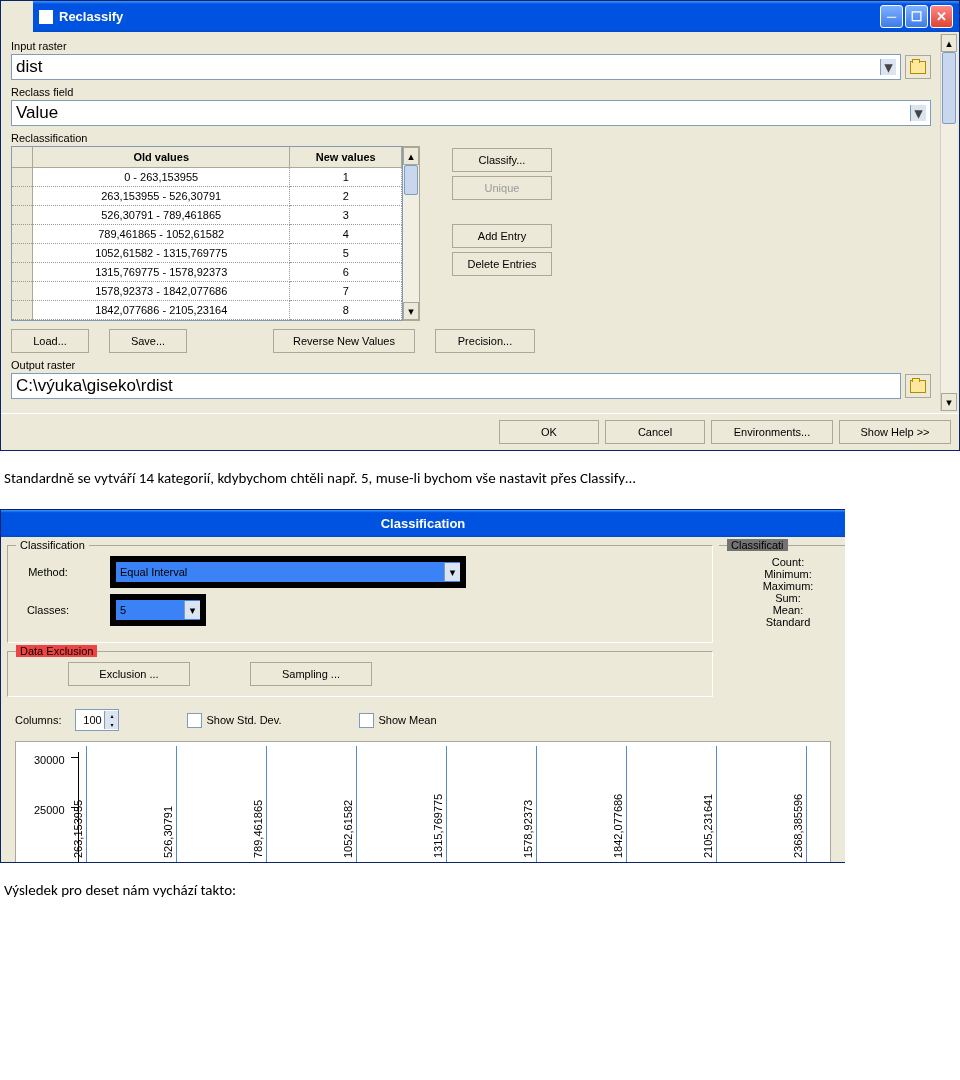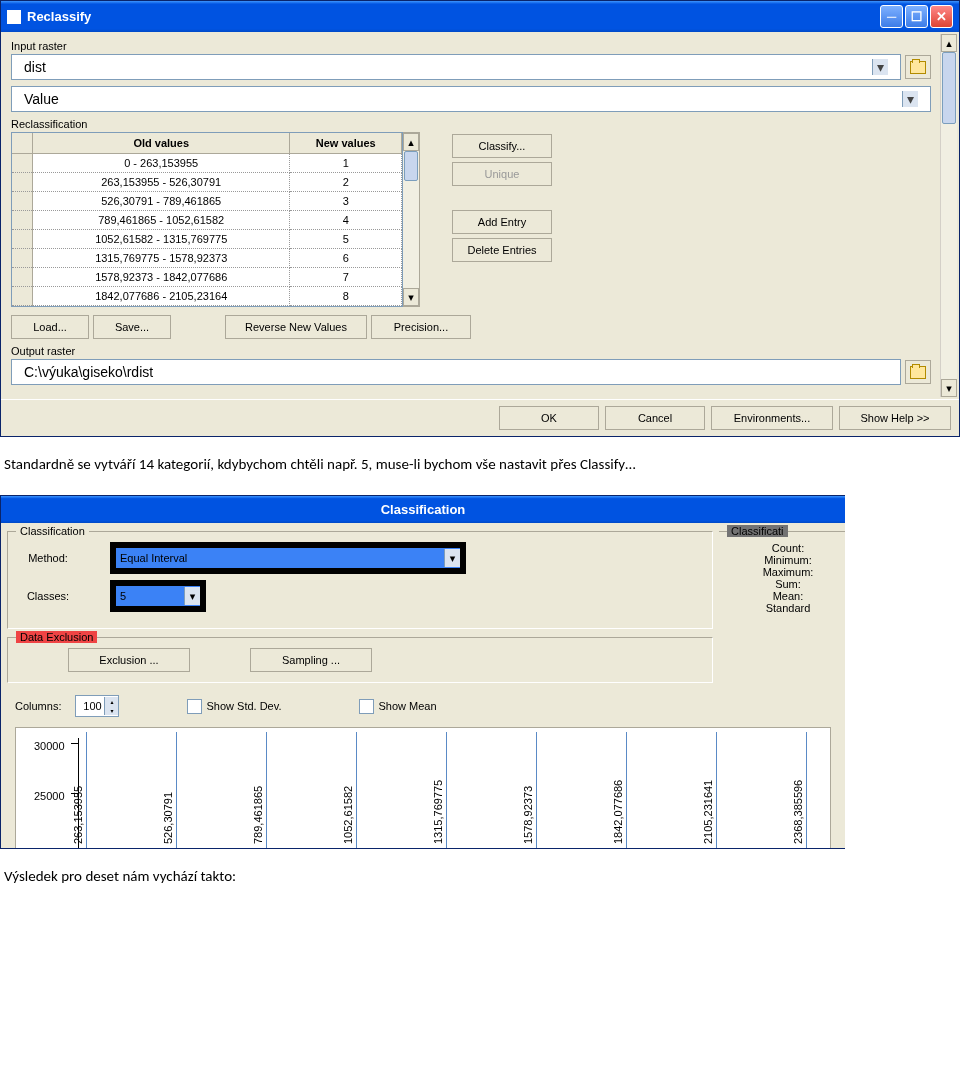--- a/index.html
+++ b/index.html
@@ -15,20 +15,21 @@
 }
 .titlebar {
   background: linear-gradient(to bottom, #3d95ff, #0053e1 10%, #0053e1 90%, #004ac7);
   color: #fff;
   font-weight: bold;
   font-size: 13px;
   padding: 4px 6px;
   display: flex;
   align-items: center;
   justify-content: space-between;
+  margin-left: 32px;
 }
 .titlebar .left {
   display: flex;
   align-items: center;
   gap: 6px;
 }
 .titlebar .icon {
   width: 14px;
   height: 14px;
   background: #fff;
@@ -65,21 +66,21 @@
 }
 .sb-btn {
   height:16px;background:#ece9d8;border:1px solid #aca899;
   display:flex;align-items:center;justify-content:center;
 }
 .sb-track { flex:1; background:#f1efe2; position:relative;}
 .sb-thumb { position:absolute; left:1px;right:1px; top:0; height:70px; background:#c8d6ee; border:1px solid #7b9ebd; border-radius:2px;}
 .lbl { display:block; color:#000; margin-bottom:2px;}
 .field-row { display:flex; align-items:center; gap:4px; margin-bottom:6px;}
 .combo, .texti {
-  background:#fff; border:1px solid #7f9db9; height:20px; font-size:14px; padding:2px 12px; flex:1;
+  background:#fff; border:1px solid #7f9db9; height:20px; font-size:17px; padding:2px 4px; flex:1;
   display:flex;align-items:center;justify-content:space-between;
 }
 .combo .arrow {
   width:15px;height:16px;background:#dbe4f0;border-left:1px solid #7f9db9;
   display:flex;align-items:center;justify-content:center;color:#444;
 }
 .browse-btn {
   width:24px;height:22px;background:#ece9d8;border:1px solid #aca899;
   display:flex;align-items:center;justify-content:center;
 }
@@ -107,21 +108,21 @@
 .reclass-table td.rowh { background:#ece9d8; border-right:1px solid #aca899;}
 .table-sb { width:16px; background:#ece9d8; border:1px solid #aca899; border-left:none; display:flex;flex-direction:column;}
 .btncol { display:flex; flex-direction:column; gap:4px; padding-top:2px; padding-left:22px;}
 .btncol .spacer { height:16px;}
 .btn {
   background:#ece9d8; border:1px solid #aca899; height:22px;
   font-size:11px; padding:0 10px; display:flex;align-items:center;justify-content:center;
   min-width:78px;
 }
 .btn.disabled { color:#999;}
-.below-table-row { display:flex; gap:4px; margin-bottom:6px;}
+.below-table-row { display:flex; gap:20px; margin-bottom:6px;}
 .btn.small { min-width:56px;}
 .bottom-btns {
   background:#ece9d8; padding:6px 8px; display:flex; justify-content:flex-end; gap:6px;
   border-top:1px solid #fff;
 }
 .text-body { font-family: Calibri, Arial, sans-serif; font-size:15px; padding:18px 4px;}
 .window2 { margin-top:4px;text-align:center;}
 .titlebar2 {
   background: linear-gradient(to bottom, #3d95ff, #0053e1 10%, #0053e1 90%, #004ac7);
   color:#fff; font-weight:bold; font-size:13px; padding:6px 8px;
@@ -185,20 +186,21 @@
     <div class="field-row">
       <div class="combo">
         <span>dist</span>
         <span class="arrow">▾</span>
       </div>
       <div class="browse-btn">
           <span class="folder-icon"></span>
         </div>
     </div>
 
+    <span class="lbl">Reclass field</span>
     <div class="field-row">
       <div class="combo">
         <span>Value</span>
         <span class="arrow">▾</span>
       </div>
     </div>
 
     <span class="lbl">Reclassification</span>
     <div class="reclass-area">
       <div class="table-wrap">

